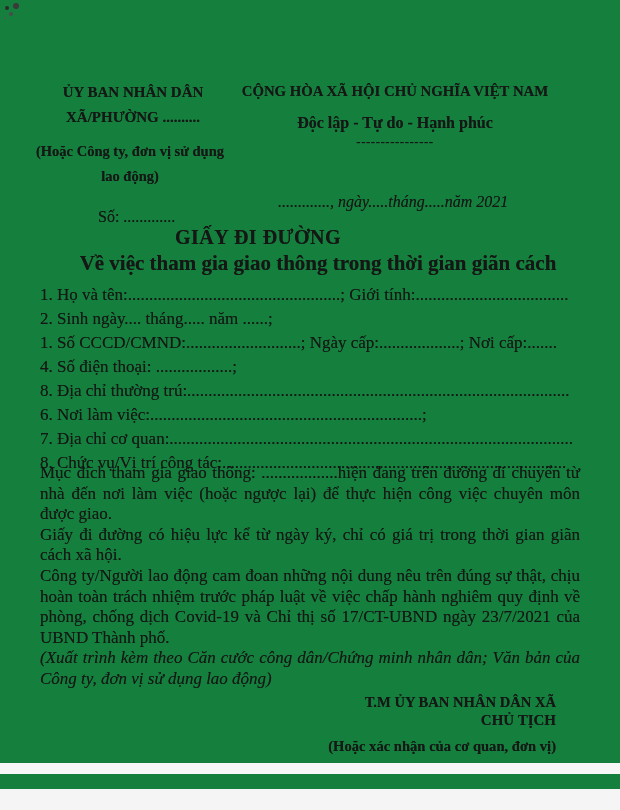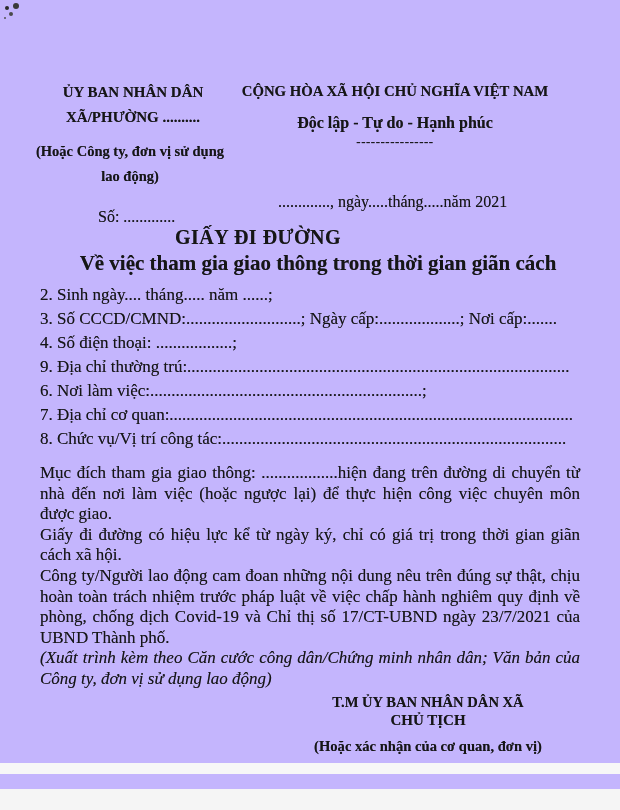--- a/index.html
+++ b/index.html
@@ -1,19 +1,19 @@
 <!DOCTYPE html>
 <html><head>
 <meta charset="utf-8">
 <style>
   html,body{margin:0;padding:0;background:#ffffff;}
   .page{
     position:relative;
     width:620px;height:810px;
-    background:#c4b5fd;
+    background:#15803d;
     overflow:hidden;
     font-family:"Liberation Serif","DejaVu Serif",serif;
     color:#161616;
     text-shadow:0 0 0.4px rgba(0,0,0,0.45);
   }
   .abs{position:absolute;}
 
   
   .ink-mark{
     position:absolute;left:5px;top:6px;width:4px;height:4px;
@@ -27,35 +27,35 @@
   .hdr-left{left:33px;top:80px;width:200px;text-align:center;
     font-weight:700;font-size:15px;line-height:25px;white-space:nowrap;}
   .hdr-alt{left:27px;top:139px;width:206px;text-align:center;
     font-weight:700;font-size:14.5px;line-height:25px;}
   .hdr-so{left:98px;top:208px;font-size:16px;}
 
   .hdr-right{left:232px;top:83px;width:326px;text-align:center;}
   .nat1{font-weight:700;font-size:14.8px;white-space:nowrap;}
   .nat2{font-weight:700;font-size:16px;margin-top:14px;}
   .sep{font-weight:700;font-size:13px;line-height:11px;margin-top:4px;letter-spacing:0.5px;}
-  .date-line{left:278px;top:193px;font-size:16px;white-space:nowrap;}
+  .date-line{left:278px;top:193px;font-size:16px;font-style:italic;white-space:nowrap;}
 
   .doc-title{left:0;top:226px;width:516px;text-align:center;
     font-weight:700;font-size:20px;letter-spacing:0.5px;}
   .doc-subtitle{left:8px;top:251px;width:620px;text-align:center;
     font-weight:700;font-size:21px;}
 
   .fields{left:40px;top:283px;width:548px;font-size:17px;}
   .fields > div{height:24px;line-height:24px;white-space:nowrap;overflow:hidden;}
 
   .paras{left:40px;top:463px;width:540px;font-size:17px;line-height:20.6px;text-align:justify;}
   .paras p{margin:0;}
   .paras p.note-i{font-style:italic;}
 
-  .signature{left:300px;top:693px;width:256px;text-align:center;font-weight:700;}
+  .signature{left:300px;top:693px;width:256px;text-align:right;font-weight:700;}
   .sig-l1{font-size:14.6px;line-height:18px;white-space:nowrap;}
   .sig-l2{font-size:15px;line-height:18px;}
   .sig-note{font-size:14.6px;margin-top:9px;white-space:nowrap;}
 </style>
 </head>
 <body>
 
 <div class="page">
 
   <div class="ink-mark"></div>
@@ -76,24 +76,25 @@
     <div class="nat2">Độc lập - Tự do - Hạnh phúc</div>
     <div class="sep">----------------</div>
   </div>
 
   <div class="abs date-line">............., ngày.....tháng.....năm 2021</div>
 
   <div class="abs doc-title">GIẤY ĐI ĐƯỜNG</div>
   <div class="abs doc-subtitle">Về việc tham gia giao thông trong thời gian giãn cách</div>
 
   <div class="abs fields">
+    <div>1. Họ và tên:..................................................; Giới tính:....................................</div>
     <div>2. Sinh ngày.... tháng..... năm ......;</div>
-    <div>3. Số CCCD/CMND:...........................; Ngày cấp:...................; Nơi cấp:.......</div>
+    <div>1. Số CCCD/CMND:...........................; Ngày cấp:...................; Nơi cấp:.......</div>
     <div>4. Số điện thoại: ..................;</div>
-    <div>9. Địa chỉ thường trú:..........................................................................................</div>
+    <div>8. Địa chỉ thường trú:..........................................................................................</div>
     <div>6. Nơi làm việc:................................................................;</div>
     <div>7. Địa chỉ cơ quan:...............................................................................................</div>
     <div>8. Chức vụ/Vị trí công tác:.................................................................................</div>
   </div>
 
   <div class="abs paras">
     <p>Mục đích tham gia giao thông: ..................hiện đang trên đường di chuyển từ nhà đến nơi làm việc (hoặc ngược lại) để thực hiện công việc chuyên môn được giao.</p>
     <p>Giấy đi đường có hiệu lực kể từ ngày ký, chỉ có giá trị trong thời gian giãn cách xã hội.</p>
     <p>Công ty/Người lao động cam đoan những nội dung nêu trên đúng sự thật, chịu hoàn toàn trách nhiệm trước pháp luật về việc chấp hành nghiêm quy định về phòng, chống dịch Covid-19 và Chỉ thị số 17/CT-UBND ngày 23/7/2021 của UBND Thành phố.</p>
     <p class="note-i">(Xuất trình kèm theo Căn cước công dân/Chứng minh nhân dân; Văn bản của Công ty, đơn vị sử dụng lao động)</p>

